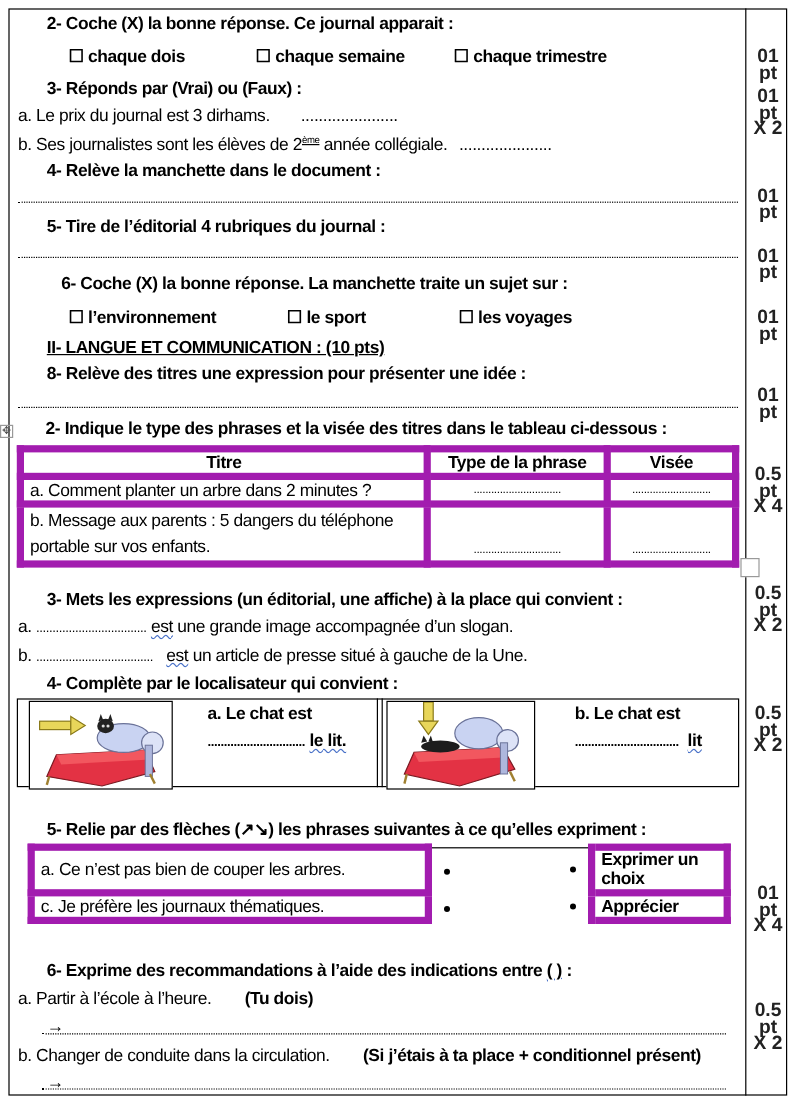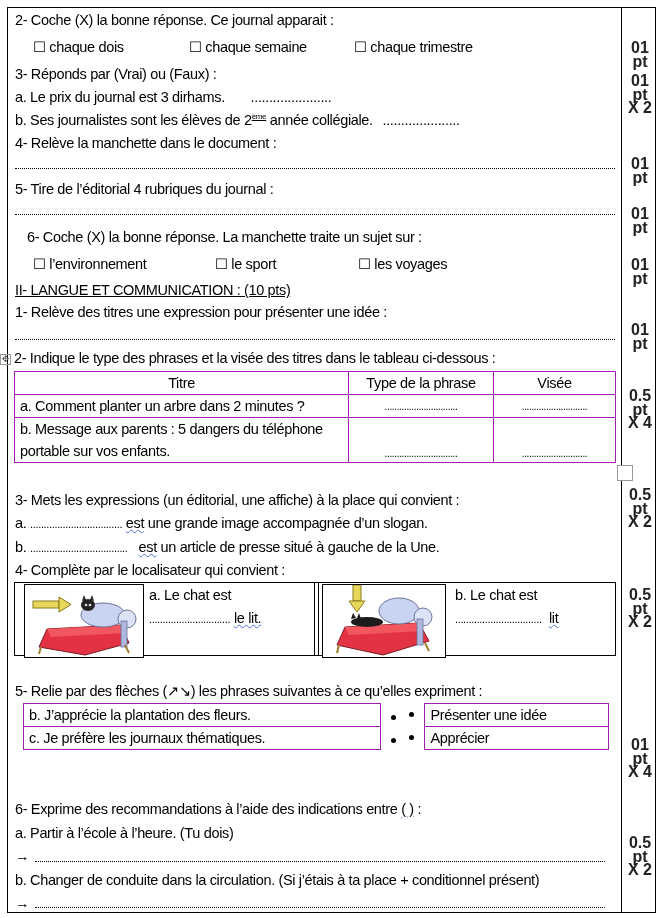--- a/index.html
+++ b/index.html
@@ -3,29 +3,29 @@
 <meta charset="utf-8">
 <style>
   html, body { margin:0; padding:0; background:#ffffff; }
   body { width:665px; height:918px; position:relative; overflow:hidden;
          font-family:"Liberation Sans", sans-serif; color:#000; }
   .frame { position:absolute; left:7px; top:7px; width:649px; height:906px;
            border:1.5px solid #000; box-sizing:border-box; }
   .divider { position:absolute; left:621px; top:7px; width:0; height:906px;
              border-left:1.5px solid #000; }
   .t { position:absolute; white-space:nowrap; font-size:14.5px; letter-spacing:-0.35px; }
-  .b { font-weight:normal; }
+  .b { font-weight:bold;margin-left:24px; }
   .u { text-decoration:underline; }
   .pts { position:absolute; left:624px; width:32px; text-align:center;
          font-size:16px; font-weight:bold; line-height:13.5px; color:#222; }
   .dots { position:absolute; border-bottom:1px dotted #000; height:0; }
   .wavy { text-decoration:underline wavy #4a72c8; text-decoration-thickness:1px; }
   sup { font-size:8px;text-decoration:underline; }
   table { border-collapse:collapse; position:absolute; }
-  td { border:1px solid #a21caf; font-size:14.5px; letter-spacing:-0.35px; padding:0 5px; }
+  td { border:6px solid #a21caf; font-size:14.5px; letter-spacing:-0.35px; padding:0 5px; }
   .grid-handle { position:absolute; left:0; top:354px; width:11px; height:11px;
                  border:1px solid #999; box-sizing:border-box; font-size:9px;
                  color:#555; line-height:9px; text-align:center; }
   .cell-marker { position:absolute; left:617px; top:465px; width:16px; height:16px;
                  border:1px solid #999; background:#fff; box-sizing:border-box; }
   .img-box { position:absolute; border:1px solid #000; background:#fff; overflow:hidden; }
   .dot { display:inline-block; width:5px; height:5px; border-radius:50%; background:#000; }
 </style>
 </head>
 <body>
@@ -62,21 +62,21 @@
 <div class="pts" style="top:207px;">01 pt</div>
 
 <div class="t b" style="left:27px;top:229px;">6- Coche (X) la bonne réponse. La manchette traite un sujet sur :</div>
 <div class="t b" style="left:33px;top:256px;">☐ l’environnement</div>
 <div class="t b" style="left:215px;top:256px;">☐ le sport</div>
 <div class="t b" style="left:358px;top:256px;">☐ les voyages</div>
 <div class="pts" style="top:258px;">01 pt</div>
 
 <div class="t b u" style="left:15px;top:282px;">II- LANGUE ET COMMUNICATION : (10 pts)</div>
 
-<div class="t b" style="left:15px;top:304px;">1- Relève des titres une expression pour présenter une idée :</div>
+<div class="t b" style="left:15px;top:304px;">8- Relève des titres une expression pour présenter une idée :</div>
 <div class="dots" style="left:15px;top:339px;width:600px;"></div>
 <div class="pts" style="top:323px;">01 pt</div>
 
 <div class="grid-handle">✥</div>
 <div class="t b" style="left:14px;top:350px;">2- Indique le type des phrases et la visée des titres dans le tableau ci-dessous :</div>
 <table style="left:14px;top:371px;width:602px;">
   <tbody>
       <tr style="height:23px;">
     <td class="b" style="text-align:center;width:323px;">Titre</td>
     <td class="b" style="text-align:center;width:134px;">Type de la phrase</td>
@@ -166,26 +166,26 @@
 </div>
 <div class="pts" style="top:588px;">
   <div>0.5</div>
   <div>pt</div>
   <div>X 2</div>
 </div>
 
 <div class="t b" style="left:15px;top:683px;">5- Relie par des flèches (↗↘) les phrases suivantes à ce qu’elles expriment :</div>
 <table style="left:23px;top:703px;width:586px;">
   <tbody>
-  <tr style="height:23px;">
-    <td>b. J’apprécie la plantation des fleurs.</td>
-    <td style="border-top:none;border-bottom:none;padding:0 10px;">
+      <tr style="height:23px;">
+    <td style="width:315px;">a. Ce n’est pas bien de couper les arbres.</td>
+    <td style="width:110px;border-top:1px solid #000;border-bottom:none;padding:0 10px;">
       <span class="dot"></span><span class="dot" style="float:right;margin-top:5px;"></span>
     </td>
-    <td class="b">Présenter une idée</td>
+    <td class="b">Exprimer un choix</td>
   </tr>
   <tr style="height:23px;">
     <td>c. Je préfère les journaux thématiques.</td>
     <td style="border-top:none;border-bottom:none;padding:0 10px;">
       <span class="dot"></span><span class="dot" style="float:right;margin-top:5px;"></span>
     </td>
     <td class="b">Apprécier</td>
   </tr>
 </tbody>
   </table>

